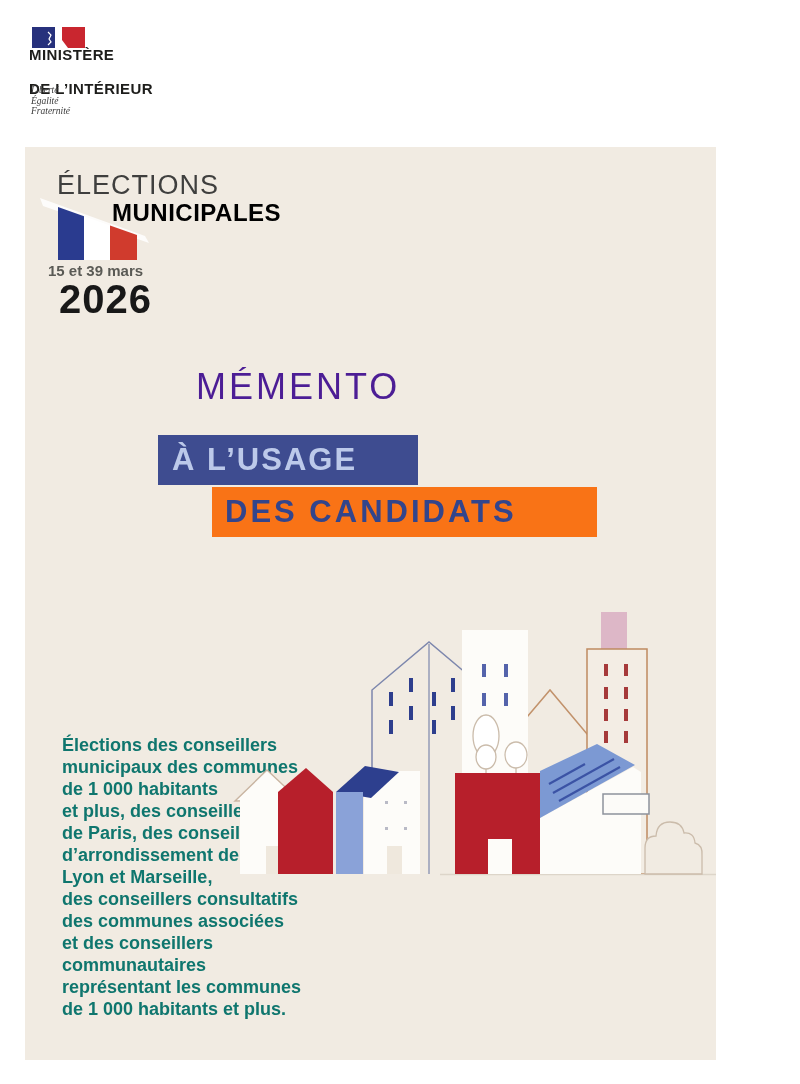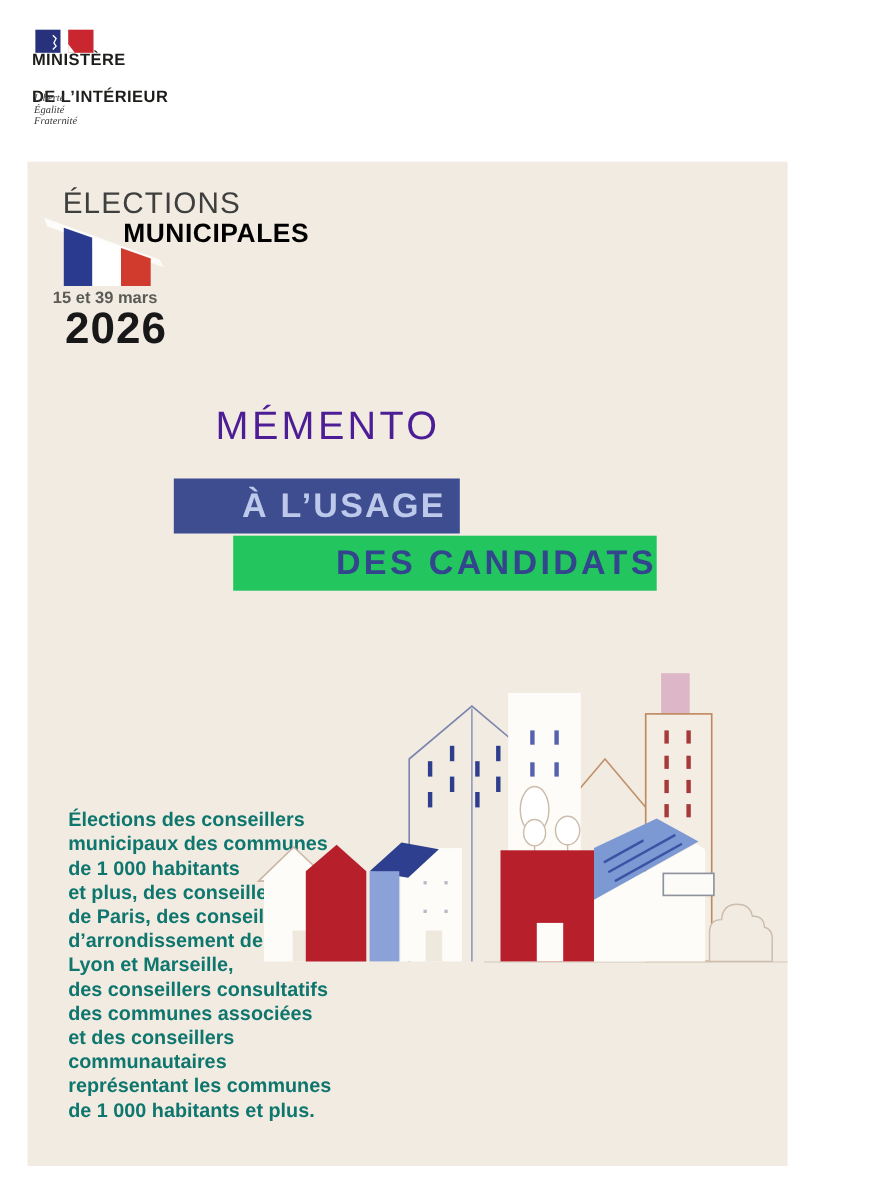--- a/index.html
+++ b/index.html
@@ -17,22 +17,22 @@
   .card{left:25px;top:147px;width:755px;height:913px;background:#f1ebe2;}
 
   .elections1{left:57px;top:170px;font-size:27px;color:#3f3f3e;letter-spacing:1px;}
   .elections2{left:112px;top:199px;font-size:24px;font-weight:bold;color:#000000;letter-spacing:.5px;}
   .dates{left:48px;top:262px;font-size:15px;font-weight:bold;color:#5a5a55;}
   .year{left:59px;top:277px;font-size:40px;font-weight:800;color:#181818;letter-spacing:1px;}
 
   .memento{left:196px;top:366px;font-size:36px;font-weight:400;color:#4c1d95;letter-spacing:3px;}
   .banner-dark{left:158px;top:435px;width:260px;height:50px;background:#3e4c90;}
   .banner-dark span{display:block;padding-left:14px;line-height:50px;font-size:31px;
-                    font-weight:bold;color:#bcc9ea;letter-spacing:2px;margin-left:48px;}
-  .banner-light{left:212px;top:487px;width:385px;height:50px;background:#22c55e;text-align:right;}
+                    font-weight:bold;color:#bcc9ea;letter-spacing:2px;}
+  .banner-light{left:212px;top:487px;width:385px;height:50px;background:#f97316;}
   .banner-light span{display:block;padding-left:13px;line-height:50px;font-size:31px;
                      font-weight:bold;color:#33458c;letter-spacing:3px;}
 
   .description{left:62px;top:734px;width:300px;font-size:18px;font-weight:bold;
                color:#0f766e;line-height:22px;white-space:pre-line;}
 
   .audience{right:92px;top:885px;text-align:right;font-size:41px;line-height:40px;
             color:#ad4a50;letter-spacing:.5px;}
   .audience b{font-weight:800;color:#c1202d;letter-spacing:0;}
 </style>

